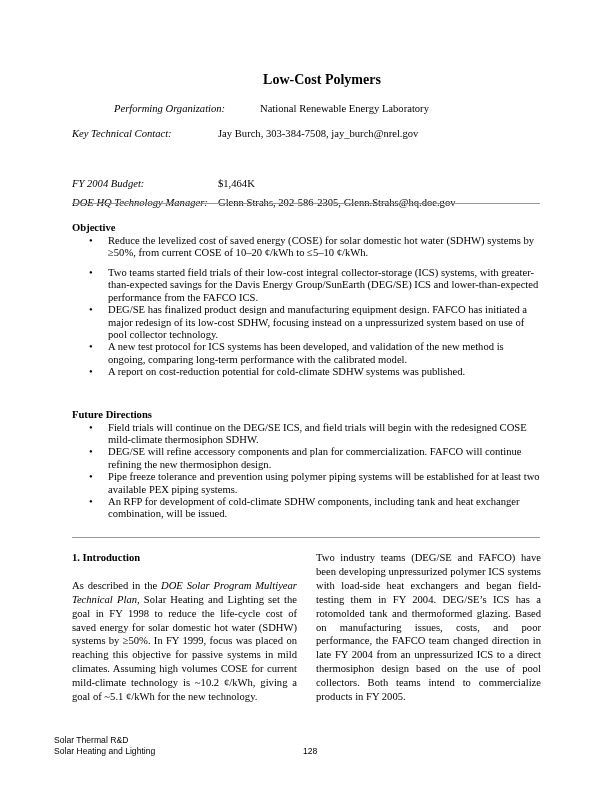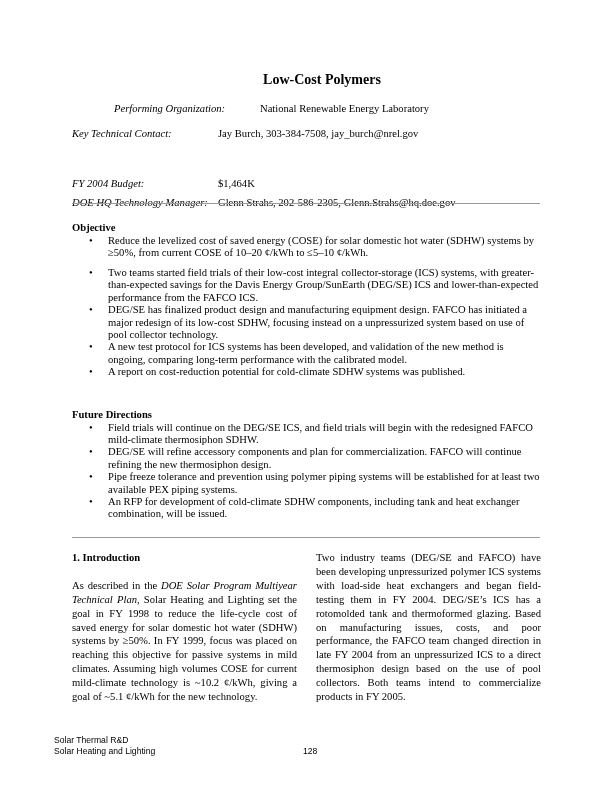--- a/index.html
+++ b/index.html
@@ -162,21 +162,21 @@
       <span>A report on cost-reduction potential for cold-climate SDHW systems was published.</span>
     </li>
   </ul>
 </div>
 
 <div class="section" style="top:409px;">
   <div class="section-heading">Future Directions</div>
   <ul class="bullets">
     <li>
       <span class="bullet">•</span>
-      <span>Field trials will continue on the DEG/SE ICS, and field trials will begin with the redesigned FAFCO mild-climate thermosiphon SDHW.</span>
+      <span>Field trials will continue on the DEG/SE ICS, and field trials will begin with the redesigned COSE mild-climate thermosiphon SDHW.</span>
     </li>
     <li>
       <span class="bullet">•</span>
       <span>DEG/SE will refine accessory components and plan for commercialization. FAFCO will continue refining the new thermosiphon design.</span>
     </li>
     <li>
       <span class="bullet">•</span>
       <span>Pipe freeze tolerance and prevention using polymer piping systems will be established for at least two available PEX piping systems.</span>
     </li>
     <li>

